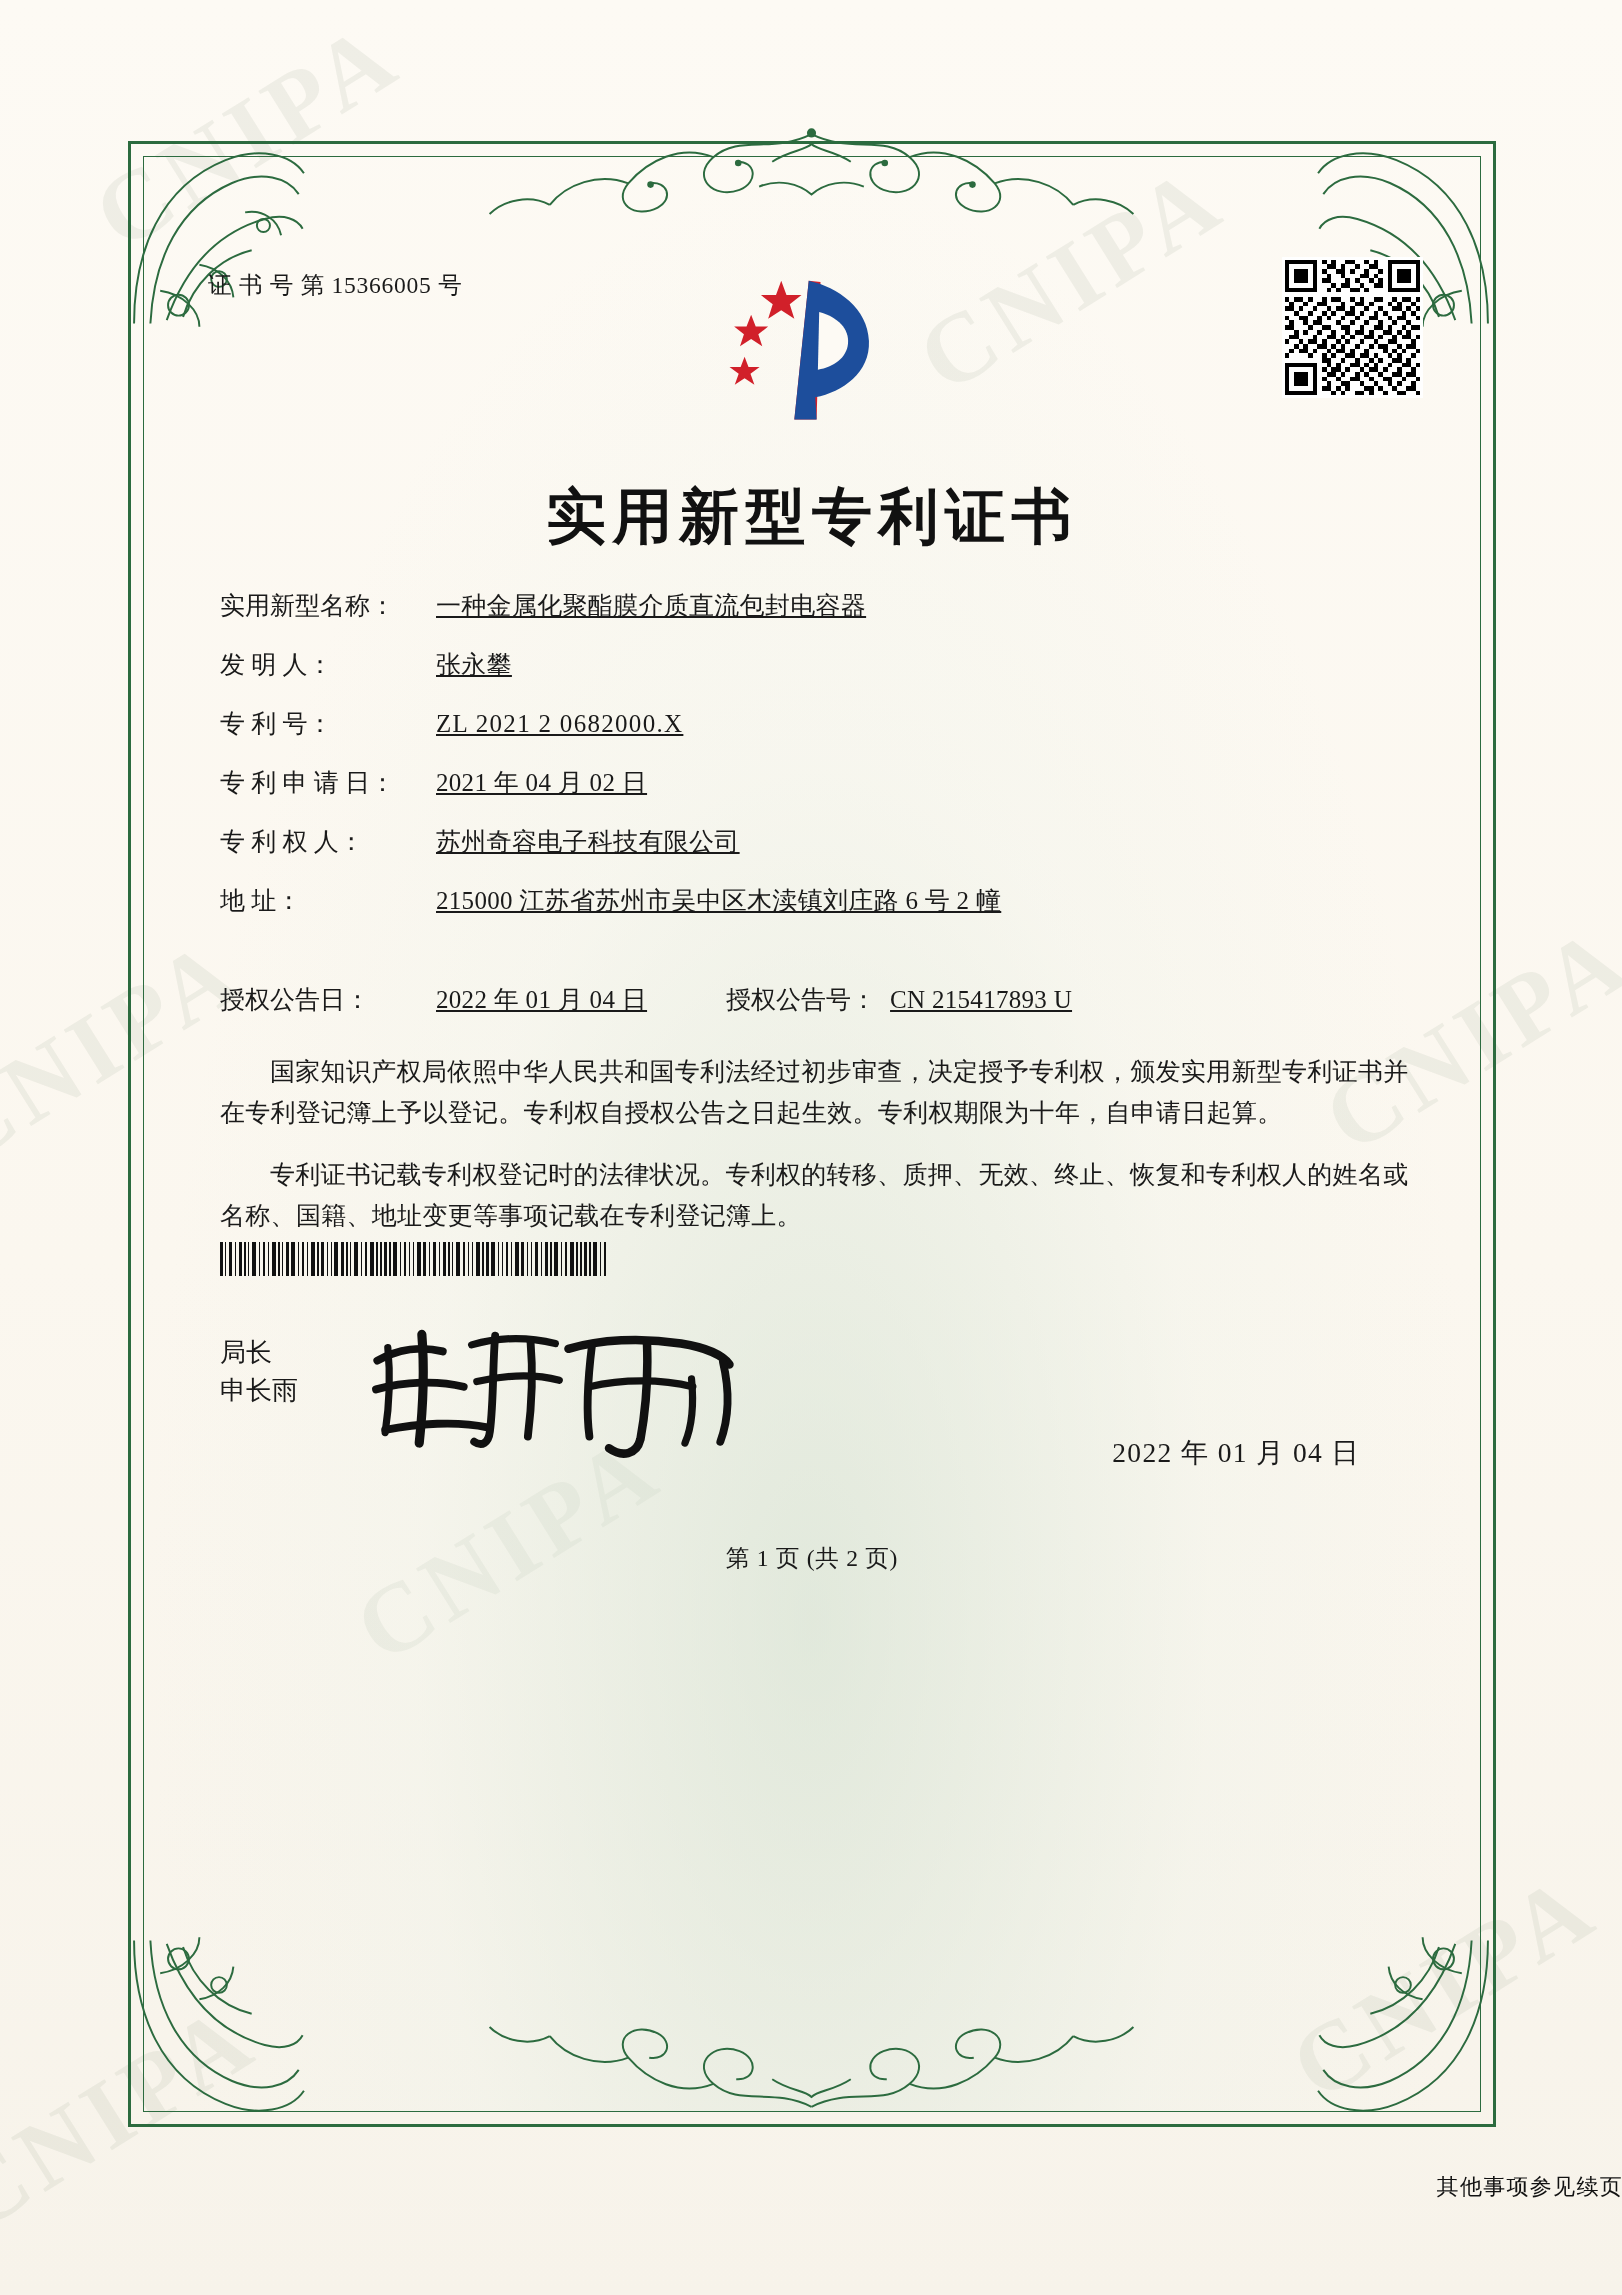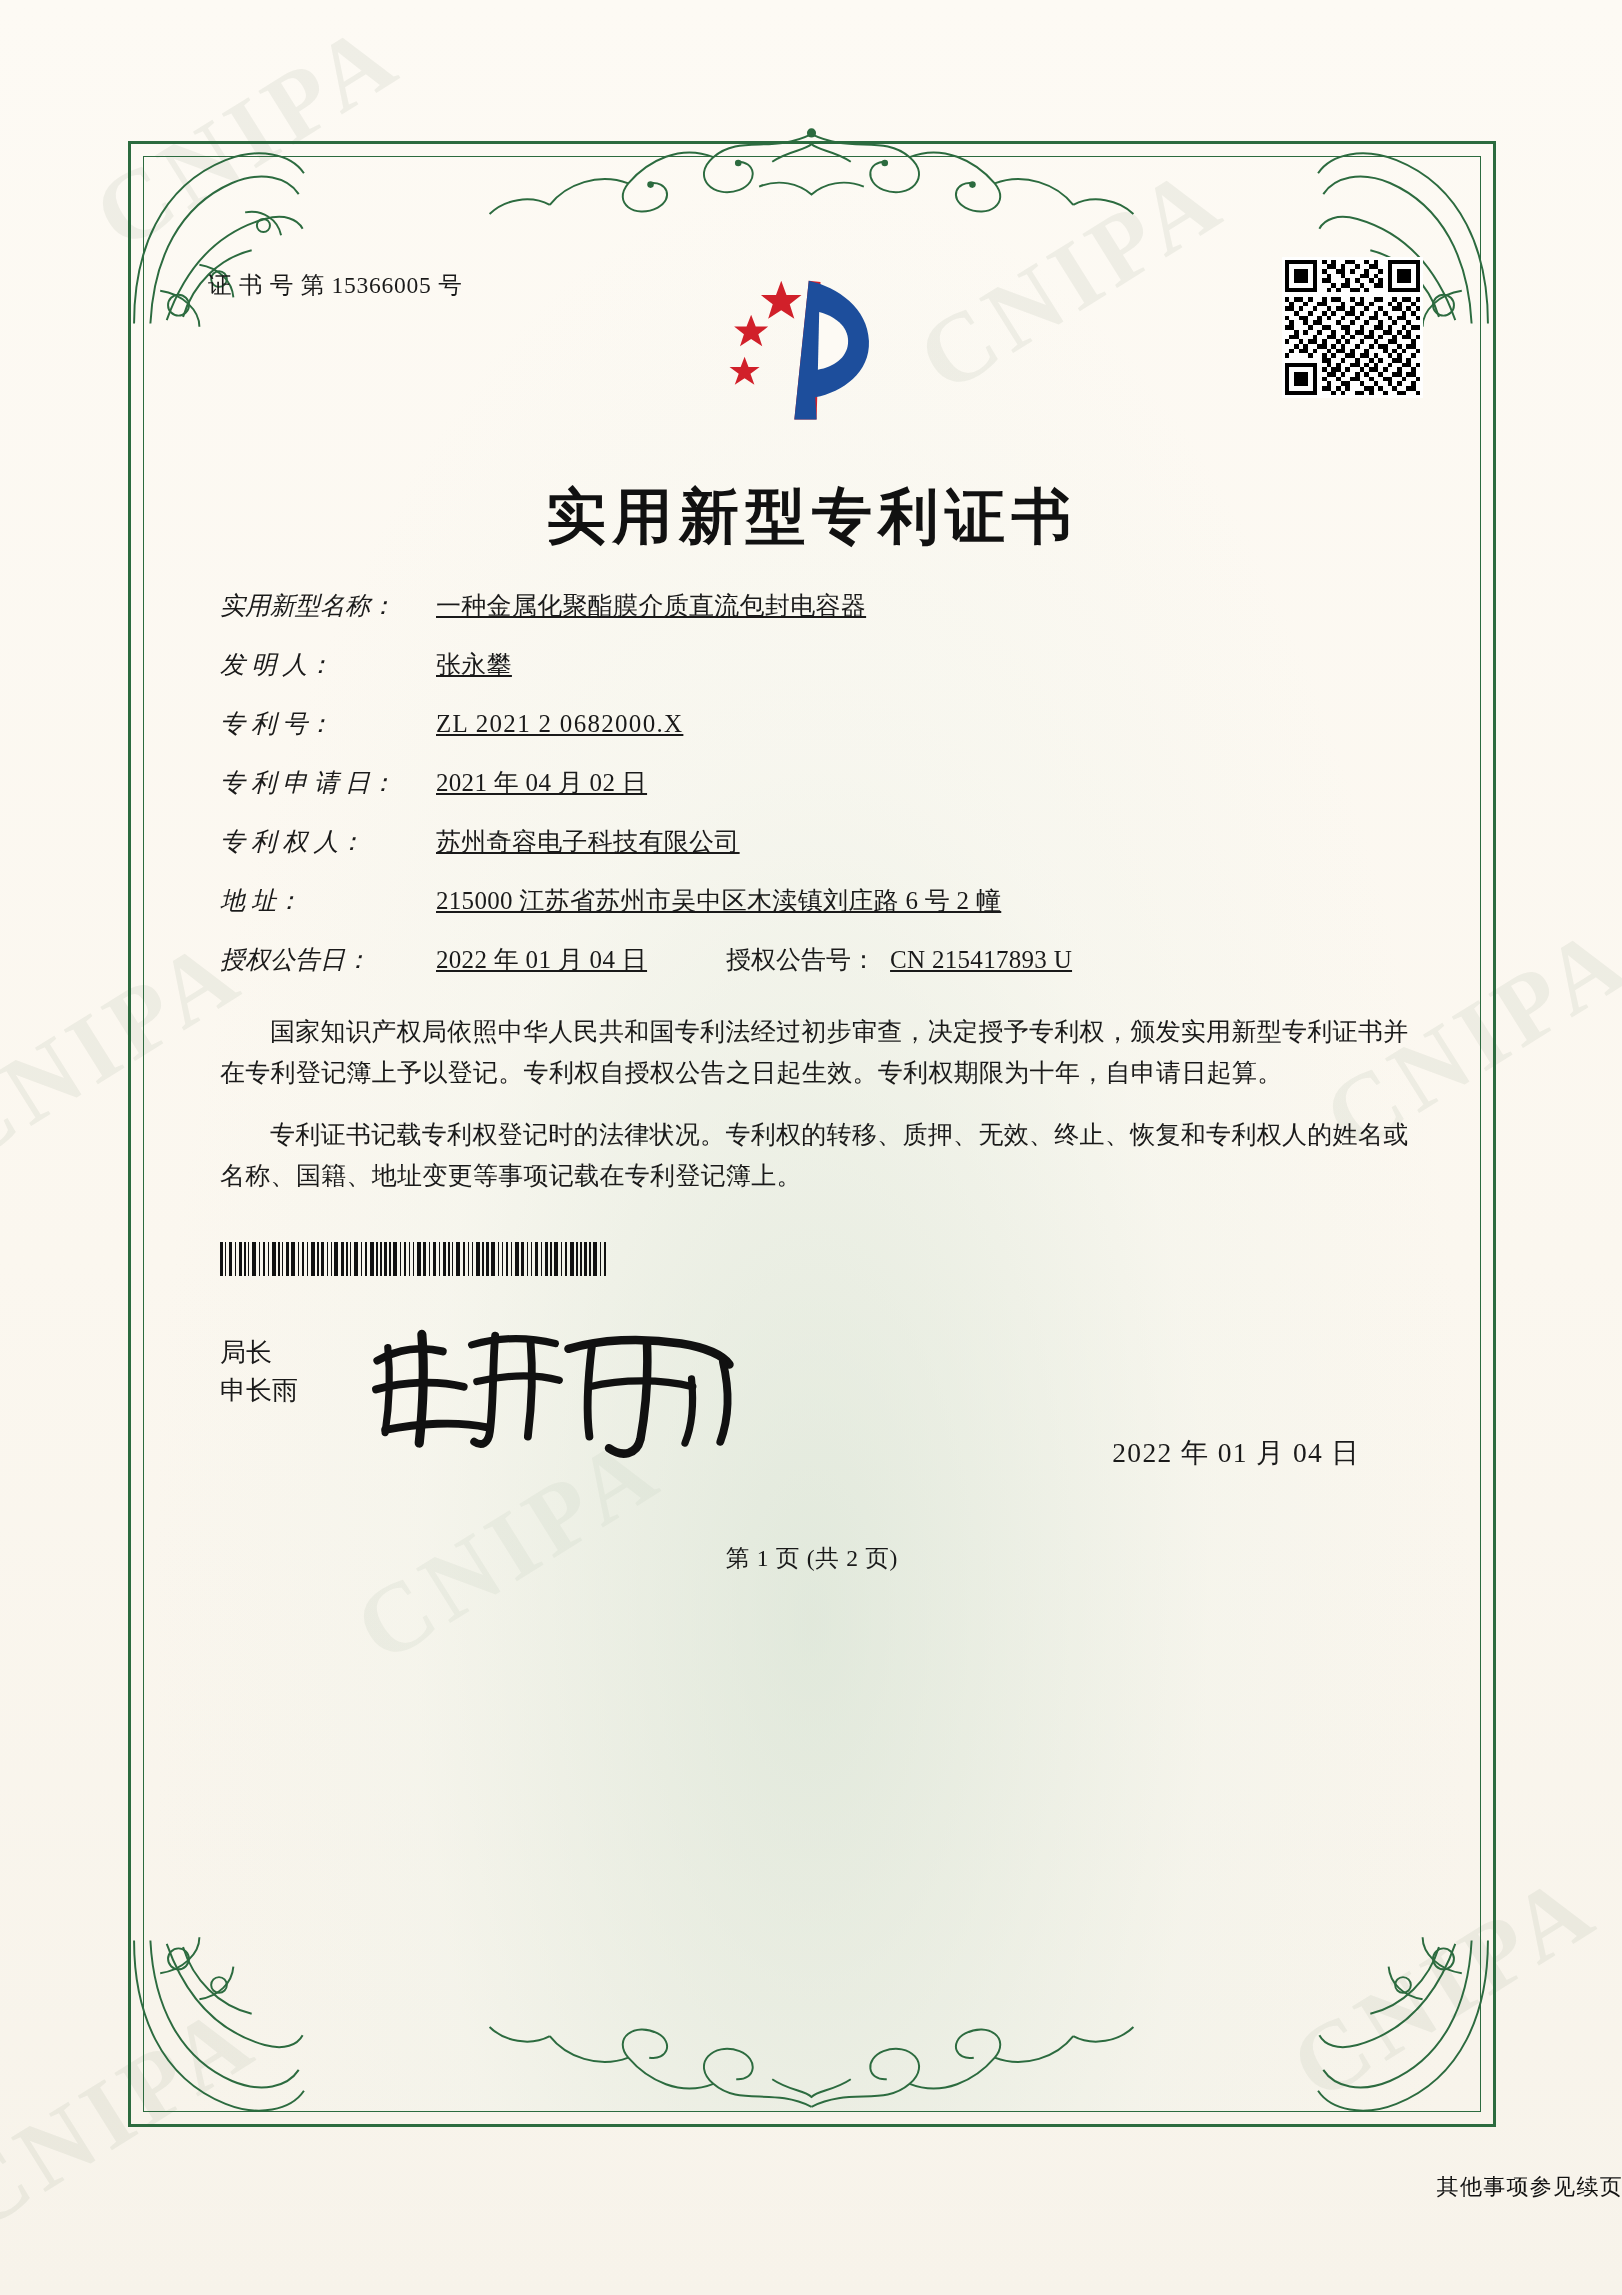--- a/index.html
+++ b/index.html
@@ -122,29 +122,29 @@
   .field-row {
     display: flex;
     align-items: baseline;
     margin-bottom: 34px;
     white-space: nowrap;
   }
   .fl {
     display: inline-block;
     width: 216px;
     letter-spacing: 0;
-    font-style: italic;
   }
   .fv { letter-spacing: 0.3px; text-decoration: underline; }
   .fv.mono { font-family: "Liberation Serif", serif; letter-spacing: 1.3px; }
 
   .field-row.dual .second-label {
     display: inline-block;
     width: 164px;
     margin-left: 79px;
+    margin-top: 40px;
   }
 
   .para {
     font-size: 25px;
     line-height: 1.62;
     text-indent: 50px;
     margin-top: 22px;
     letter-spacing: 0.3px;
   }
   .para.p1 { margin-top: 40px; }

